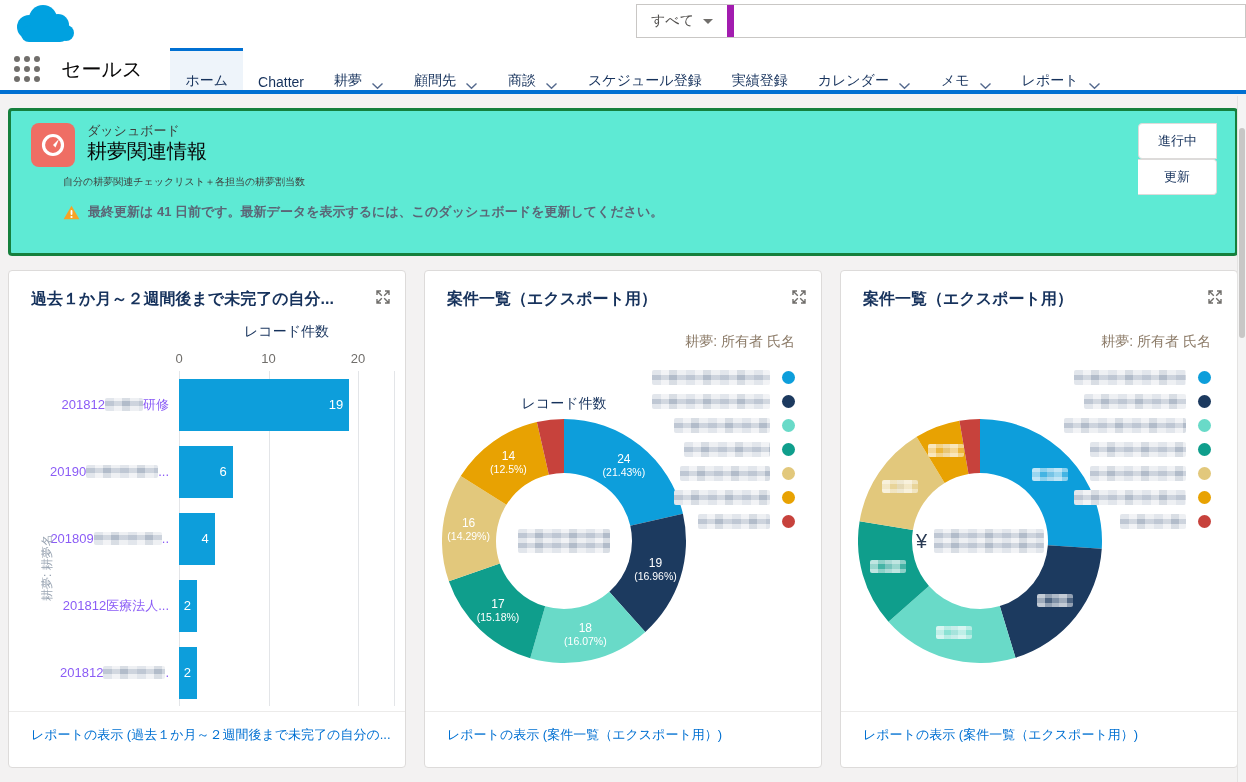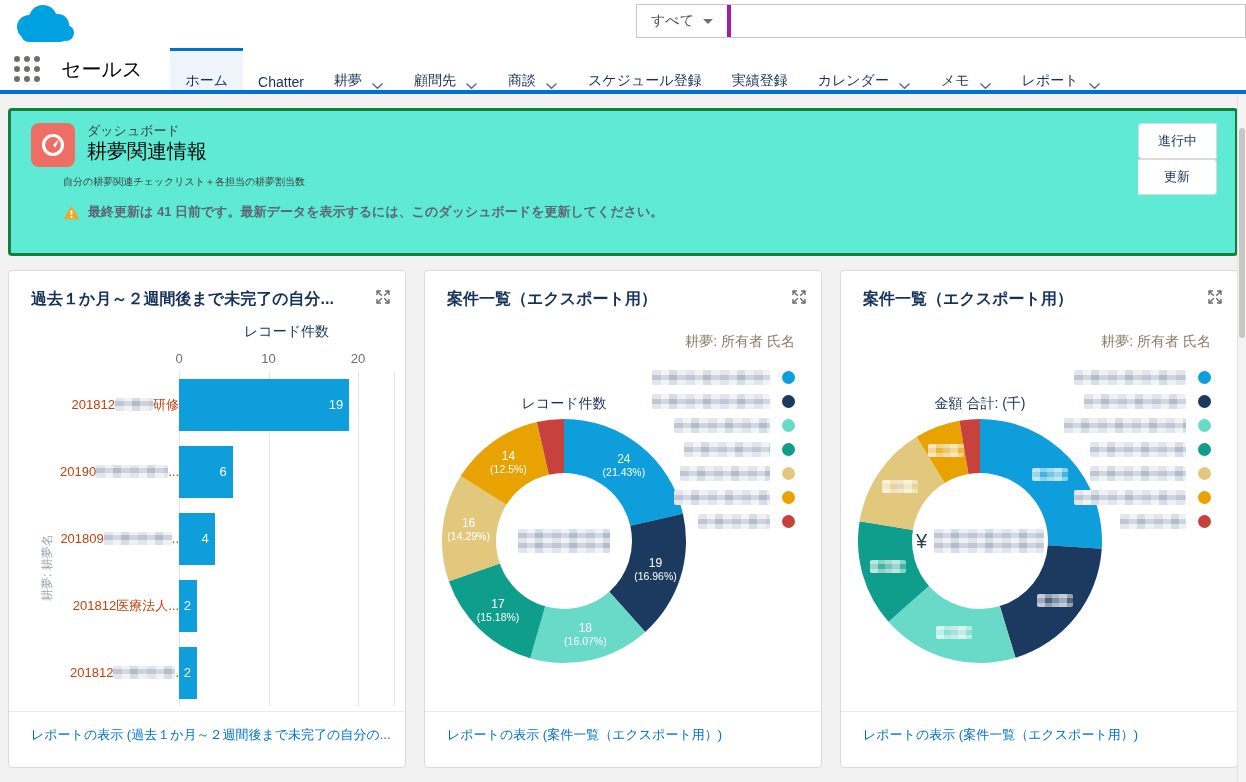--- a/index.html
+++ b/index.html
@@ -6,21 +6,21 @@
   body {
     width: 1246px; height: 782px; margin: 0; position: relative; overflow: hidden;
     font-family: "Liberation Sans", "DejaVu Sans", sans-serif; background: #fff; color: #16325C;
   }
   
   .topbar { height: 48px; position: relative; background: #fff; }
   .cloud-logo { position: absolute; left: 8px; top: 2px; }
   .searchbox { position: absolute; left: 636px; top: 4px; right: 0; height: 34px;
     border: 1px solid #C9C7C5; background: #fff; display: flex; align-items: stretch; }
   .scope-btn { display: flex; align-items: center; gap: 9px; padding: 0 14px;
-    border-right: 4px solid #a21caf; color: #514F4D; font-size: 14px; cursor: pointer; white-space: nowrap; }
+    border-right: 7px solid #a21caf; color: #514F4D; font-size: 14px; cursor: pointer; white-space: nowrap; }
   .caret-down { width: 0; height: 0; border-left: 5px solid transparent; border-right: 5px solid transparent; border-top: 5px solid #706E6B; }
   .search-area { flex: 1; display: flex; align-items: center; gap: 13px; padding: 0 16px; }
   .search-input { flex: 1; border: none; outline: none; font-size: 14px; color: #3E3E3C;
     font-family: "Liberation Sans", "DejaVu Sans", sans-serif; background: transparent; }
   .search-input::placeholder { color: #6B6A68; opacity: 1; }
   
   .navbar { height: 42px; display: flex; align-items: stretch; padding-left: 14px; background: #fff; }
   .waffle { width: 27px; height: 27px; align-self: center; display: grid;
     grid-template-columns: repeat(3, 1fr); gap: 3px; margin-right: 20px; cursor: pointer; }
   .waffle i { width: 6px; height: 6px; border-radius: 50%; background: #706E6B; }
@@ -67,21 +67,21 @@
     border-radius: 2px; }
   .imask { display: inline-block; height: 13px; vertical-align: -2px; }
   
   .bc-title { position: absolute; left: 170px; top: 52px; width: 215px; text-align: center; font-size: 14px; color: #16325C; }
   .bc-ticks { position: absolute; left: 170px; top: 80px; width: 215px; height: 16px; }
   .bc-ticks span { position: absolute; transform: translateX(-50%); font-size: 13px; color: #706E6B; }
   .bc-grid { position: absolute; left: 170px; top: 100px; width: 215px; height: 335px; }
   .bc-grid i { position: absolute; top: 0; bottom: 0; width: 1px; background: #E3E5E8; }
   .bc-rows { position: absolute; left: 0; top: 100px; width: 385px; height: 335px; }
   .bc-row { height: 67px; display: flex; align-items: center; }
-  .bc-cat { width: 170px; text-align: right; font-size: 13px; color: #c2410c; white-space: nowrap; overflow: hidden; }
+  .bc-cat { width: 170px; padding-right: 10px; text-align: right; font-size: 13px; color: #8b5cf6; white-space: nowrap; overflow: hidden; }
   .bc-barwrap { flex: 1; position: relative; height: 52px; }
   .bc-bar { position: absolute; left: 0; top: 0; height: 100%; display: flex; align-items: center;
     justify-content: flex-end; padding-right: 6px; color: #fff; font-size: 13px; cursor: pointer; }
   .bc-ylabel { position: absolute; left: 30px; top: 330px; transform: rotate(-90deg);
     transform-origin: left top; font-size: 12px; color: #9AA5B3; white-space: nowrap; }
   
   .donut-title { position: absolute; left: 17px; top: 124px; width: 244px; text-align: center; font-size: 14px; color: #16325C; }
   .donut-box { position: absolute; left: 17px; top: 148px; width: 244px; height: 244px; cursor: pointer; }
   .donut-box svg { position: absolute; left: 0; top: 0; }
   .slice-mask { position: absolute; width: 36px; height: 13px; }
@@ -339,21 +339,20 @@
       <div class="card-footer">
         <span class="link">レポートの表示 (案件一覧（エクスポート用）)</span>
       </div>
     </article>
 
     <article class="card">
       <h2 class="card-title">案件一覧（エクスポート用）</h2>
       <span class="expand-btn"><svg width="14" height="14" viewBox="0 0 14 14" stroke="#706E6B" stroke-width="1.4" fill="none">
             <path d="M9 1 h4 v4 M13 1 L8.2 5.8 M1 5 V1 h4 M1 1 L5.8 5.8 M13 9 v4 h-4 M13 13 L8.2 8.2 M5 13 H1 V9 M1 13 L5.8 8.2"></path>
           </svg></span>
-      <div class="donut-title">金額 合計: (千)</div>
       <div class="donut-box" id="donut-2">
           <svg width="244" height="244">
             <path d="M122.00 0.00 A122 122 0 0 1 243.76 129.66 L189.87 126.27 A68 68 0 0 0 122.00 54.00 Z" fill="#0D9EDB"></path>
             <path d="M243.76 129.66 A122 122 0 0 1 157.51 238.72 L141.79 187.06 A68 68 0 0 0 189.87 126.27 Z" fill="#1C3A5F"></path>
             <path d="M157.51 238.72 A122 122 0 0 1 30.49 202.68 L70.99 166.97 A68 68 0 0 0 141.79 187.06 Z" fill="#69DAC8"></path>
             <path d="M30.49 202.68 A122 122 0 0 1 1.62 102.16 L54.91 110.94 A68 68 0 0 0 70.99 166.97 Z" fill="#0F9E8C"></path>
             <path d="M1.62 102.16 A122 122 0 0 1 58.58 17.78 L86.65 63.91 A68 68 0 0 0 54.91 110.94 Z" fill="#E2C87C"></path>
             <path d="M58.58 17.78 A122 122 0 0 1 101.40 1.75 L110.52 54.98 A68 68 0 0 0 86.65 63.91 Z" fill="#E8A202"></path>
             <path d="M101.40 1.75 A122 122 0 0 1 122.00 0.00 L122.00 54.00 A68 68 0 0 0 110.52 54.98 Z" fill="#C7423C"></path>
           </svg>

